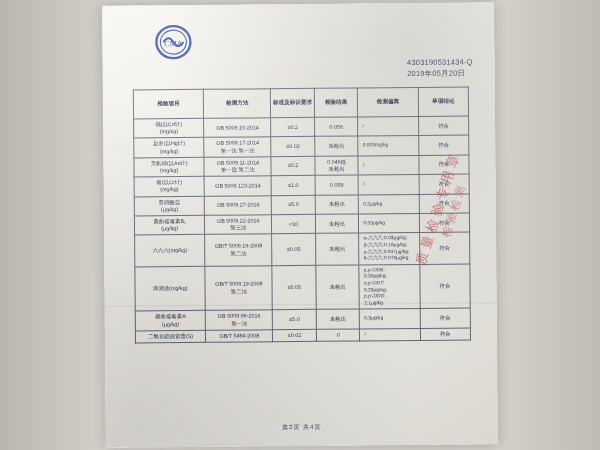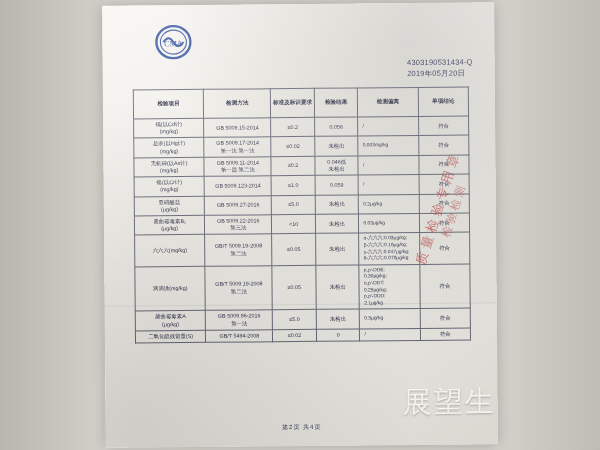--- a/index.html
+++ b/index.html
@@ -260,15 +260,14 @@
             <td style="white-space: pre-line;">符合</td>
           </tr>
         </tbody>
     </table>
 
     <div class="seal">质量检验专用章</div>
     <div class="seal2">检验检测</div>
 
     <div class="footer">第2页 共4页</div>
 
-    <div class="watermark">展望生</div>
   </div>
 </div>
 
 </body></html>

